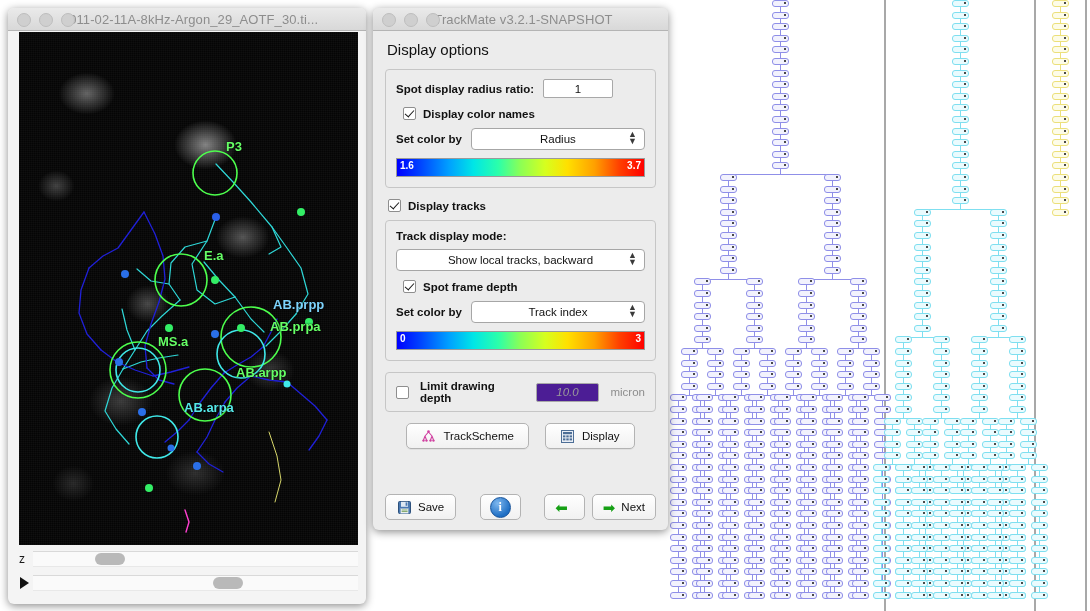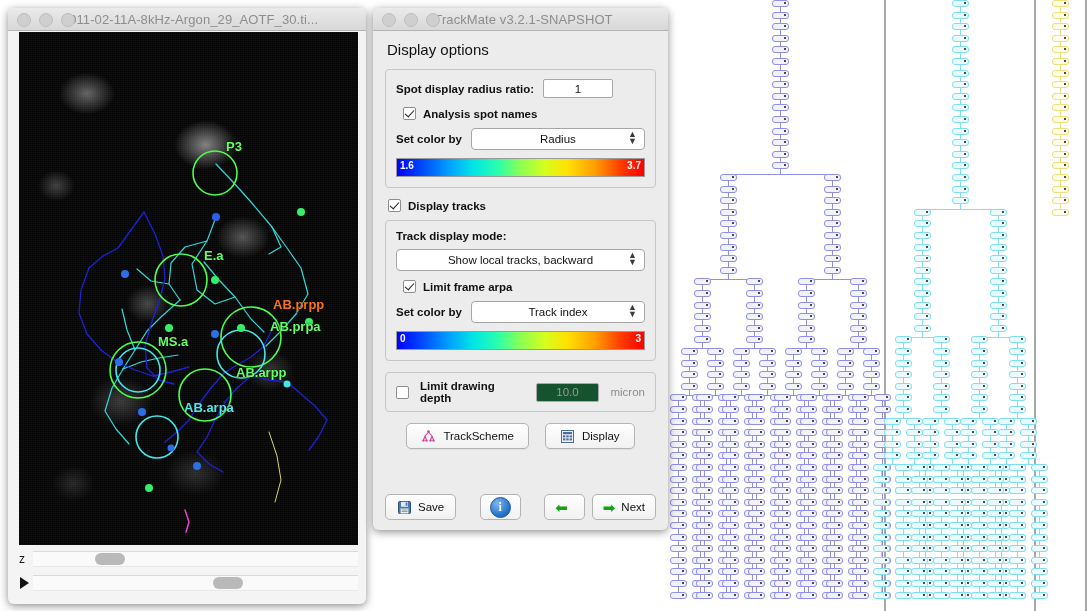--- a/index.html
+++ b/index.html
@@ -70,21 +70,21 @@
   .chk.on::after{content:"";position:absolute;left:3px;top:0px;width:4px;height:8px;
        border:solid #1b1b1b;border-width:0 1.8px 1.8px 0;transform:rotate(42deg);}
   .chk-lbl{font-size:11.5px;color:#111;font-weight:bold;}
   .group{border:1px solid #c6c6c6;border-radius:4px;background:#ececec;
          padding:9px 10px 10px 10px;margin-bottom:11px;}
   .frow{display:flex;align-items:center;gap:9px;margin-bottom:9px;}
   .flabel{font-size:11.5px;color:#111;font-weight:bold;}
   .tfield{background:#fff;border:1px solid #a8a8a8;border-radius:2px;height:17px;
           min-width:40px;font-size:11.5px;color:#111;display:flex;align-items:center;
           justify-content:center;padding:0 8px;}
-  .tfield.dim{color:#9a9a9a;background:#14532d;}
+  .tfield.dim{color:#9a9a9a;background:#4c1d95;font-style:italic;}
   .combo{position:relative;flex:1;height:20px;background:#fff;border:1px solid #a6a6a6;
          border-radius:4px;display:flex;align-items:center;justify-content:center;
          font-size:11.5px;color:#111;}
   .combo .arrows{position:absolute;right:7px;top:2px;display:flex;flex-direction:column;
          align-items:center;line-height:7px;font-size:9px;color:#3a3a3a;}
   .cbar{height:17px;border:1px solid #9a9a9a;position:relative;
         background:linear-gradient(90deg,#0000ff 0%,#0040ff 9%,#00a0ff 21%,#00e6e6 31%,
         #2bffaa 41%,#8cff55 50%,#d6ff1f 60%,#ffe000 69%,#ffa000 80%,#ff4000 90%,#ff0000 100%);}
   .cbar .cmin{position:absolute;left:3px;top:1px;font-size:10px;color:#fff;font-weight:bold;}
   .cbar .cmax{position:absolute;right:3px;top:1px;font-size:10px;color:#fff;font-weight:bold;}
@@ -2304,21 +2304,21 @@
           </g>
 
           <path d="M250 400 L258 424 L262 448 L256 470" stroke="#d6d66a" stroke-width="1"></path>
           <path d="M166 478 L170 490 L167 500" stroke="#ff3fd0" stroke-width="1.4"></path>
         </g>
       </svg>
       <div id="spotlabels">
           <div class="spotlabel" style="left: 207px; top: 107px; color: rgb(102, 255, 102);">P3</div>
           <div class="spotlabel" style="left: 185px; top: 216px; color: rgb(102, 255, 102);">E.a</div>
           <div class="spotlabel" style="left: 139px; top: 302px; color: rgb(102, 255, 102);">MS.a</div>
-          <div class="spotlabel" style="left: 254px; top: 265px; color: #f97316;">AB.prpp</div>
+          <div class="spotlabel" style="left: 254px; top: 265px; color: #7dd3fc;">AB.prpp</div>
           <div class="spotlabel" style="left: 251px; top: 287px; color: rgb(102, 255, 102);">AB.prpa</div>
           <div class="spotlabel" style="left: 217px; top: 333px; color: rgb(102, 255, 102);">AB.arpp</div>
           <div class="spotlabel" style="left: 165px; top: 368px; color: rgb(85, 232, 232);">AB.arpa</div>
         </div>
     </div>
 
     <div class="sliderrow">
       <div class="lbl">z</div>
       <div class="strack">
         <div class="sknob" style="left:62px;"></div>
@@ -2348,21 +2348,21 @@
       <div class="tm-h1">Display options</div>
 
 
       <div class="group">
         <div class="frow">
           <div class="flabel">Spot display radius ratio:</div>
           <div class="tfield" style="width:52px;">1</div>
         </div>
         <div class="chk-row" style="margin-left:7px;">
           <div class="chk on"></div>
-          <div class="chk-lbl">Analysis spot names</div>
+          <div class="chk-lbl">Display color names</div>
         </div>
         <div class="sep-row" style="margin-bottom:8px;">
           <div class="flabel">Set color by</div>
           <div class="combo">
             <span>Radius</span>
             <span class="arrows">
                 <span>▲</span>
                 <span>▼</span>
               </span>
           </div>
@@ -2382,21 +2382,21 @@
         <div class="flabel" style="margin-bottom:7px;">Track display mode:</div>
         <div class="combo" style="margin-bottom:9px;">
           <span>Show local tracks, backward</span>
           <span class="arrows">
               <span>▲</span>
               <span>▼</span>
             </span>
         </div>
         <div class="chk-row" style="margin-left:7px;">
           <div class="chk on"></div>
-          <div class="chk-lbl">Limit frame arpa</div>
+          <div class="chk-lbl">Spot frame depth</div>
         </div>
         <div class="sep-row" style="margin-bottom:8px;">
           <div class="flabel">Set color by</div>
           <div class="combo">
             <span>Track index</span>
             <span class="arrows">
                 <span>▲</span>
                 <span>▼</span>
               </span>
           </div>

